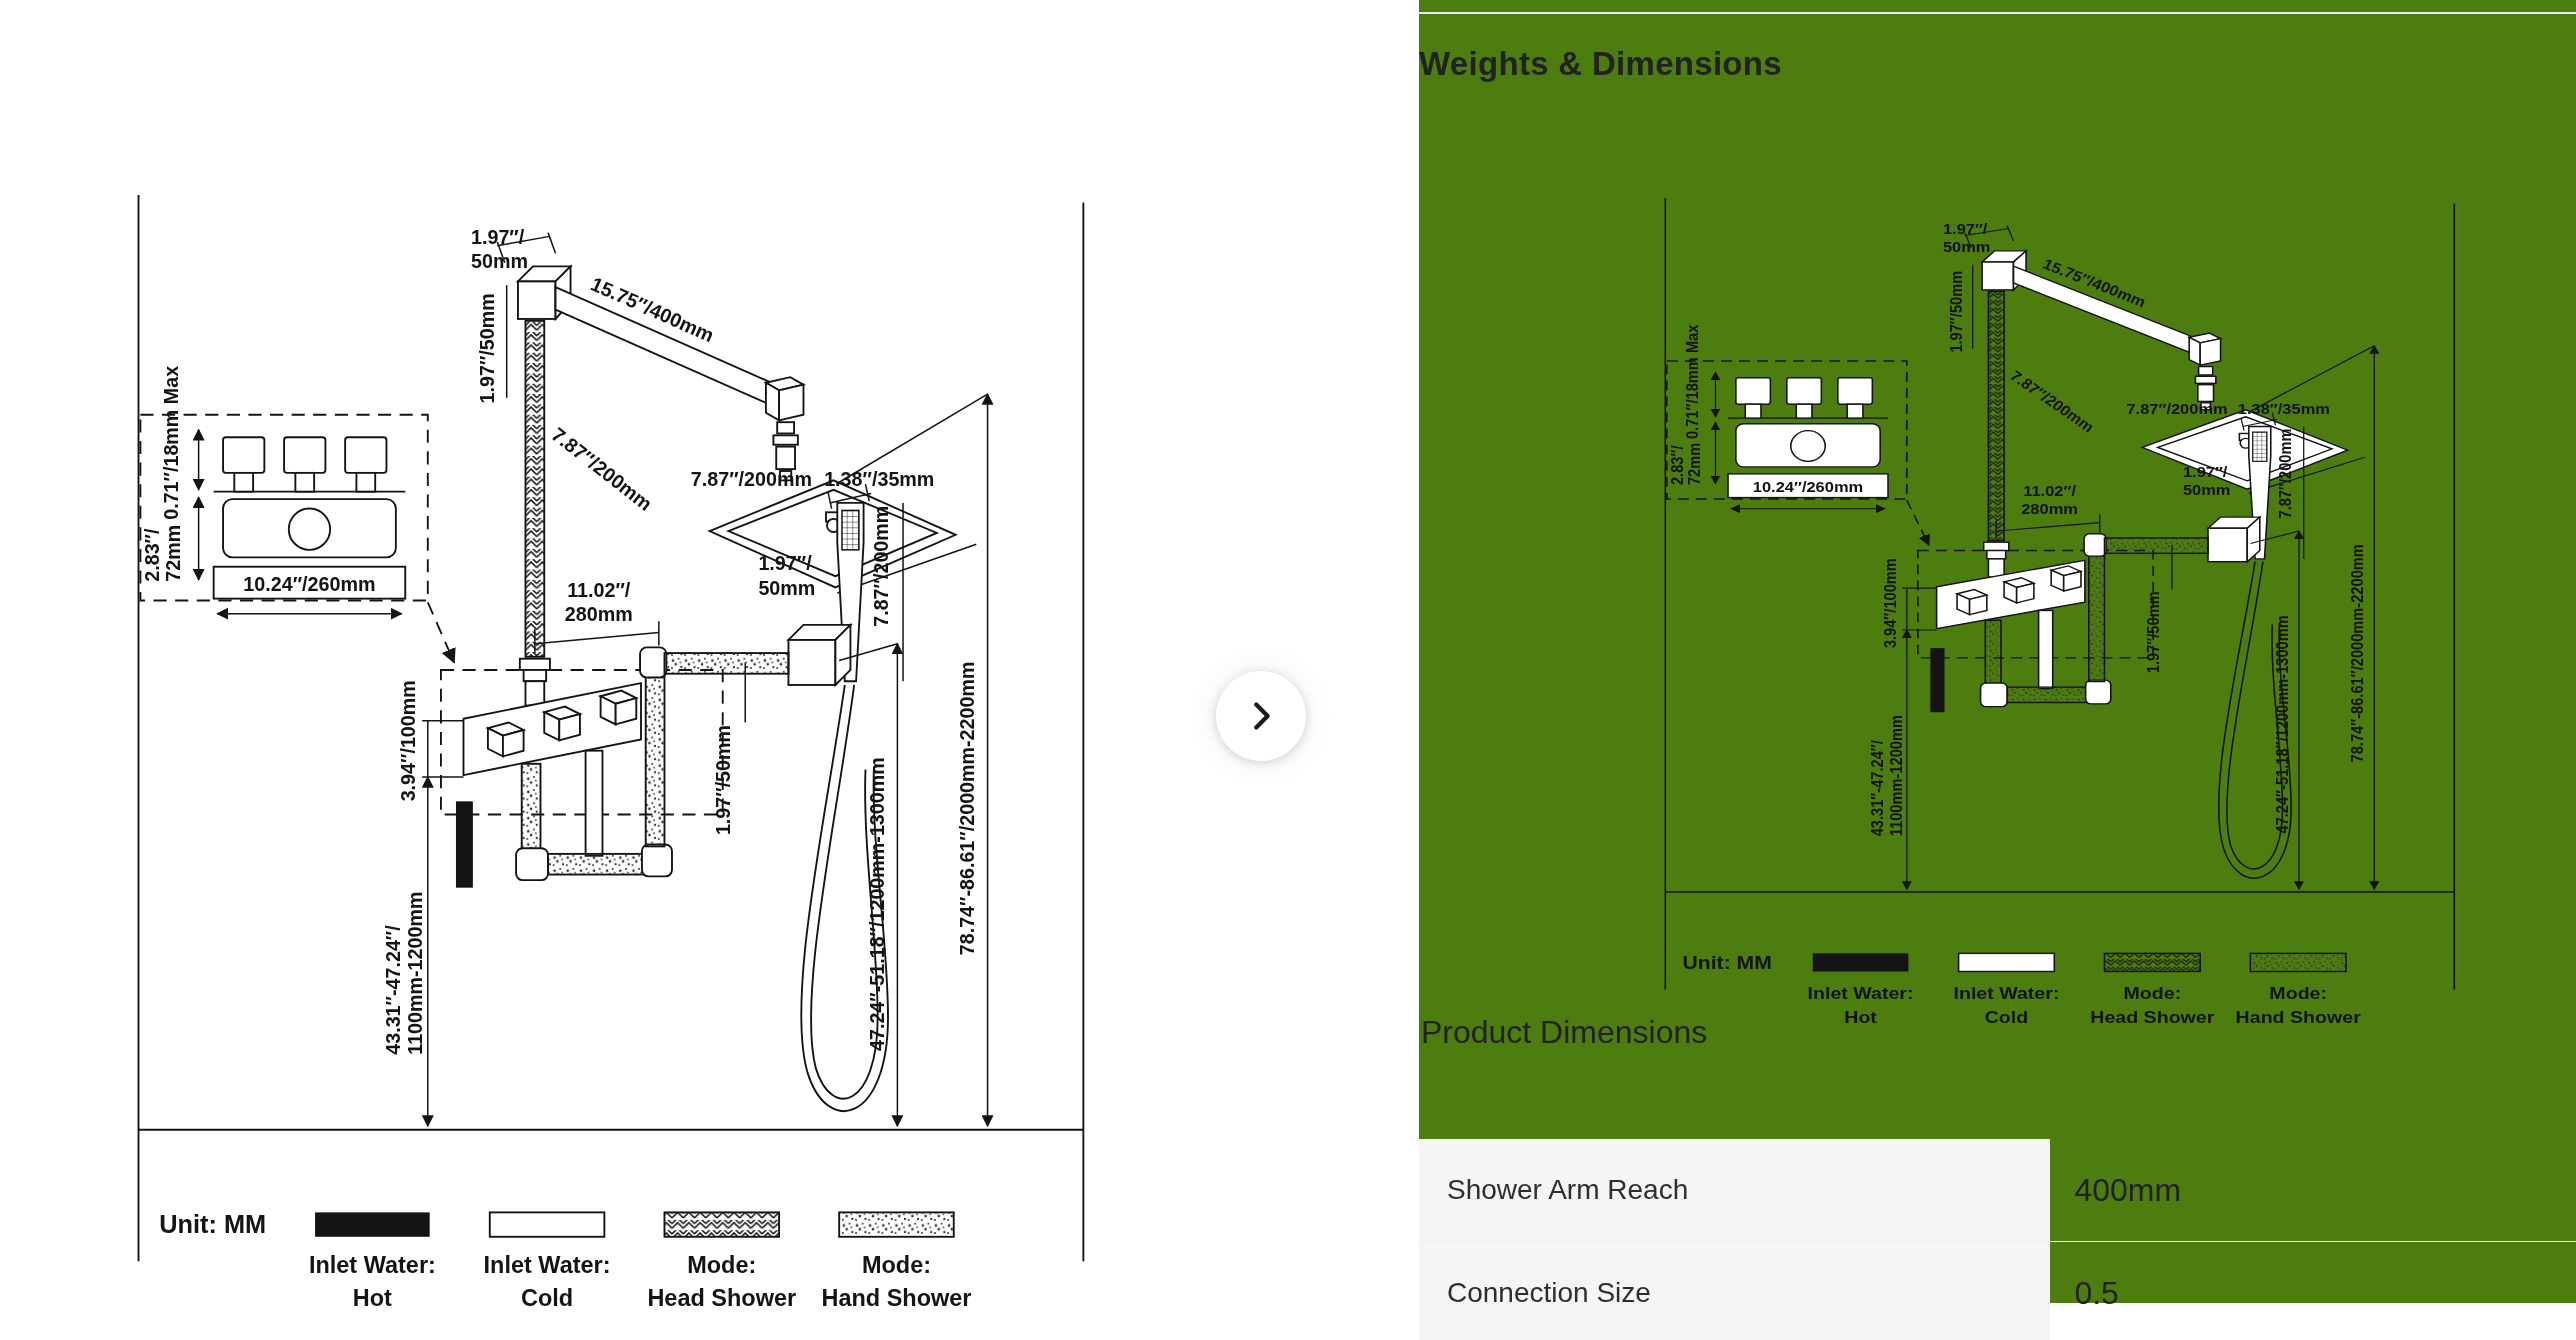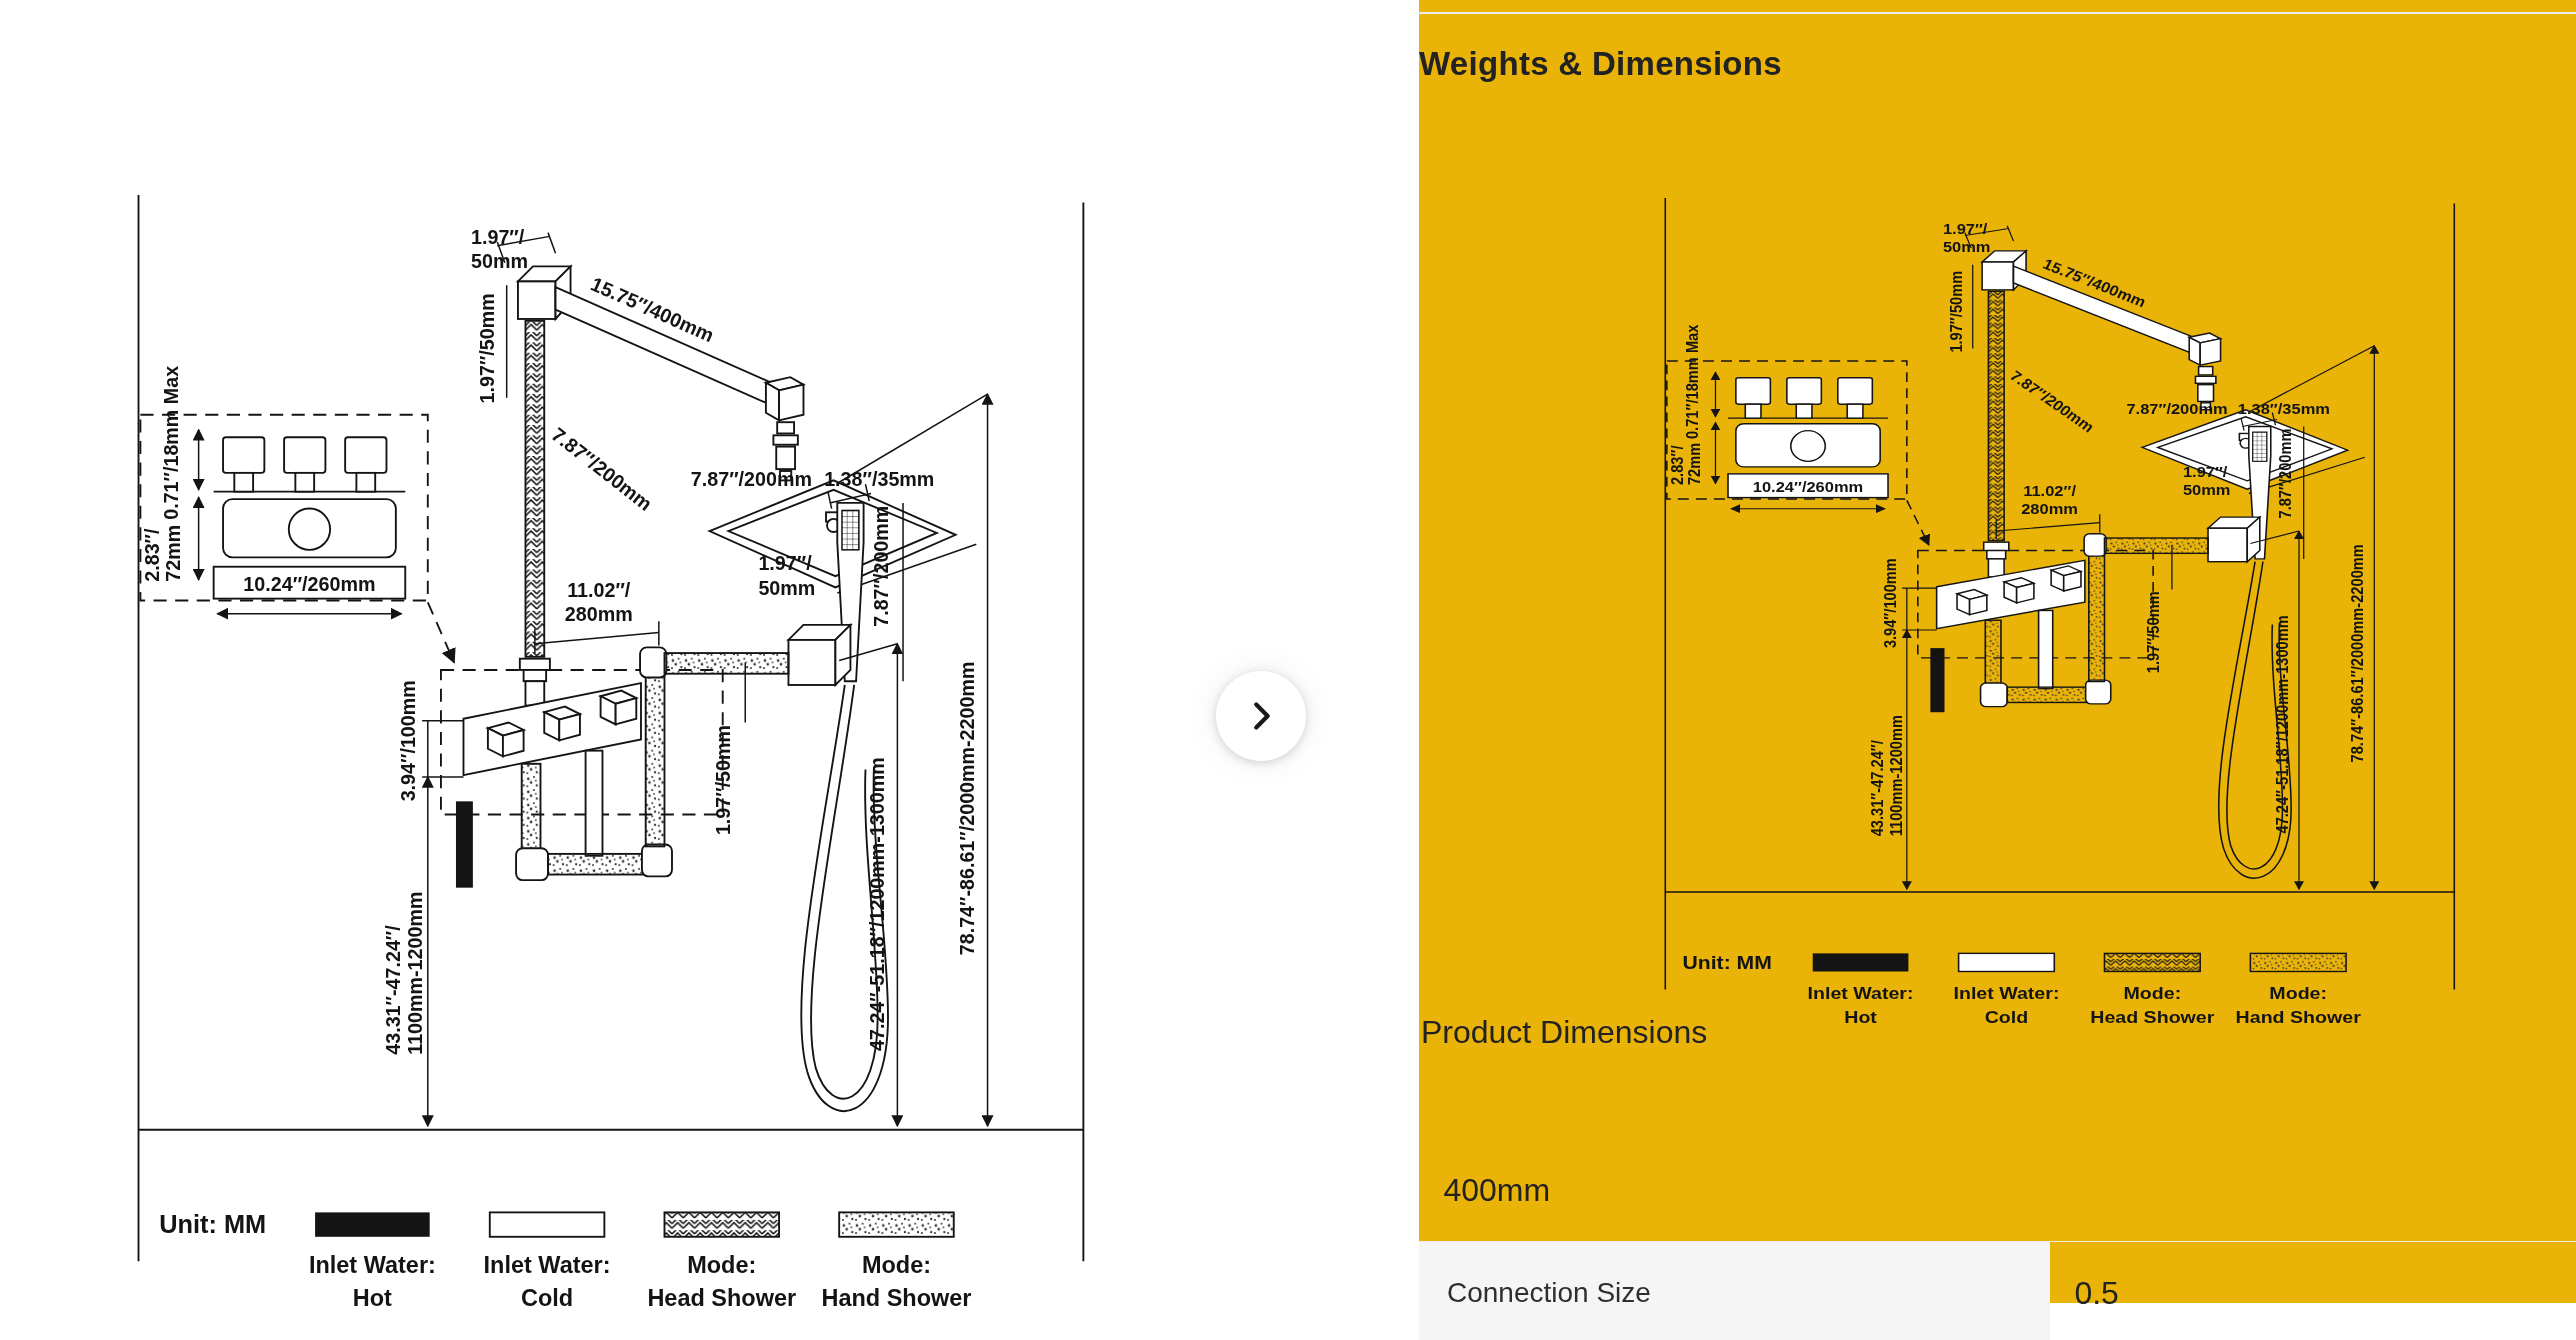--- a/index.html
+++ b/index.html
@@ -9,21 +9,21 @@
   }
   
   .left-panel{position:absolute;left:0;top:0;width:1408px;height:1341px;background:#fff;}
   .diagram-box-left{position:absolute;left:131px;top:105px;width:958px;height:1220px;}
   .next-button{
     position:absolute;left:1216px;top:671px;width:90px;height:90px;border-radius:50%;
     background:#fff;box-shadow:0 1.9px 9.4px rgba(0,0,0,.15),0 0 32px rgba(0,0,0,.08);
     display:flex;align-items:center;justify-content:center;cursor:pointer;border:none;
   }
   
-  .right-panel{position:absolute;left:1419px;top:0;width:1157px;height:1303px;background:#eab308;text-align:center;}
+  .right-panel{position:absolute;left:1419px;top:0;width:1157px;height:1303px;background:#4d7c0f;text-align:center;}
   .top-divider{position:absolute;left:0;top:12.2px;width:1157px;height:1.9px;background:#ececec;}
   .wd-title{position:absolute;left:0;top:45px;font-size:33px;font-weight:700;letter-spacing:0.3px;color:#222;}
   .diagram-box-right{position:absolute;left:240px;top:131px;width:800px;height:906px;}
   .pd-title{position:absolute;left:1.9px;top:1014px;font-size:32px;font-weight:400;color:#222;}
   .spec-table{position:absolute;left:0;top:1139px;width:1157px;}
   .spec-row{display:flex;height:102px;border-bottom:1.9px solid #ececec;}
   .spec-label{width:631px;background:#f5f5f5;display:flex;align-items:center;
     padding-left:28px;box-sizing:border-box;font-size:28px;color:#2e2e2e;}
   .spec-value{flex:1;display:flex;align-items:center;padding-left:24.4px;font-size:32px;color:#222;}
   
@@ -386,20 +386,21 @@
         <text class="lg" x="815" y="1245" text-anchor="middle">Mode:</text>
         <text class="lg" x="815" y="1280" text-anchor="middle">Hand Shower</text>
       </g>
     </svg>
     </div>
 
   <h3 class="pd-title" style="margin:0;">Product Dimensions</h3>
 
   <div class="spec-table">
     <div class="spec-row">
+      <div class="spec-label">Shower Arm Reach</div>
       <div class="spec-value">400mm</div>
     </div>
     <div class="spec-row">
       <div class="spec-label">Connection Size</div>
       <div class="spec-value">0.5</div>
     </div>
   </div>
 </div>
 
 

